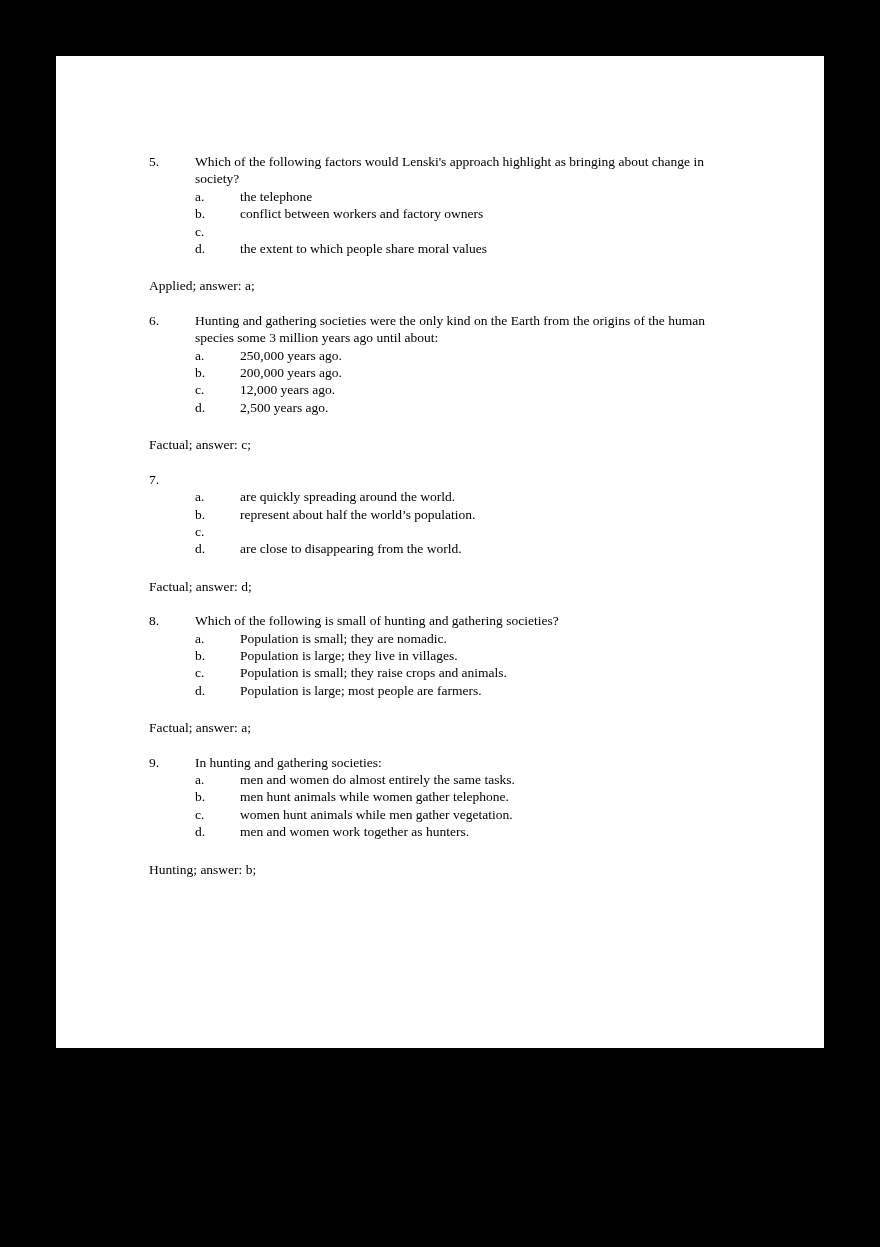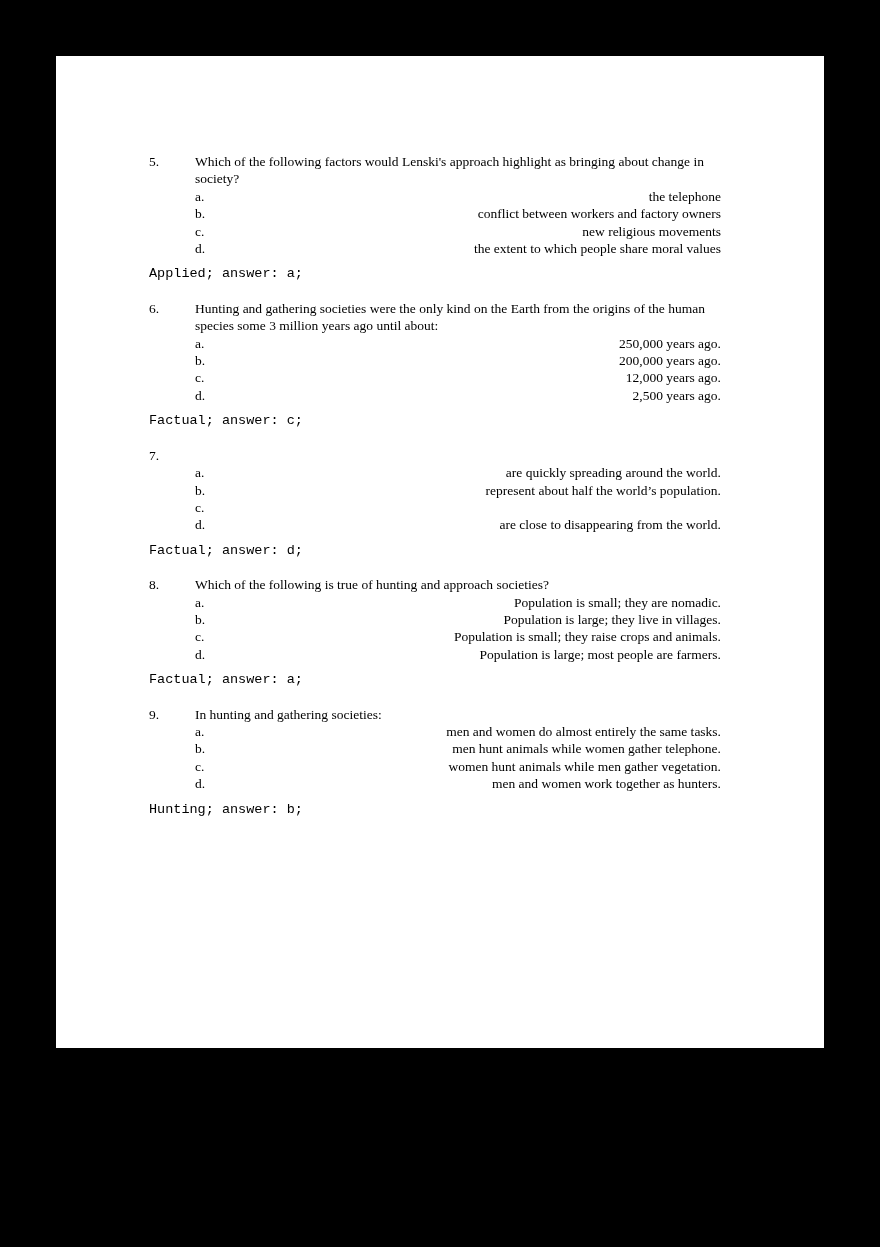--- a/index.html
+++ b/index.html
@@ -24,22 +24,22 @@
     padding: 97px 0 0 93px;
     font-size: 13.5px;
     line-height: 17.4px;
   }
   .question-block { margin-bottom: 17px; }
   .q-row { display: flex; }
   .q-num { width: 46px; flex: 0 0 46px; }
   .q-text { width: 527px; }
   .opt-row { display: flex; margin-left: 46px; }
   .opt-letter { width: 45px; flex: 0 0 45px; }
-  .opt-text { width: 481px; text-align: right; }
-  .answer-line { margin-top: 8px; font-family: Liberation Mono, monospace; }
+  .opt-text { width: 481px; }
+  .answer-line { margin-top: 20px; }
 </style>
 </head>
 <body>
 
 <div class="sheet">
   <div class="content">
     <div id="questions">
   <div class="question-block">
     <div class="q-row">
       <span class="q-num">5.</span>
@@ -51,21 +51,20 @@
     <span class="opt-text">the telephone</span>
   </div>
 
   <div class="opt-row">
     <span class="opt-letter">b.</span>
     <span class="opt-text">conflict between workers and factory owners</span>
   </div>
 
   <div class="opt-row">
     <span class="opt-letter">c.</span>
-    <span class="opt-text">new religious movements</span>
   </div>
 
   <div class="opt-row">
     <span class="opt-letter">d.</span>
     <span class="opt-text">the extent to which people share moral values</span>
   </div>
 </div>
     <div class="answer-line">Applied; answer: a;</div>
   </div>
 
@@ -121,21 +120,21 @@
     <span class="opt-letter">d.</span>
     <span class="opt-text">are close to disappearing from the world.</span>
   </div>
 </div>
     <div class="answer-line">Factual; answer: d;</div>
   </div>
 
   <div class="question-block">
     <div class="q-row">
       <span class="q-num">8.</span>
-      <span class="q-text">Which of the following is true of hunting and approach societies?</span>
+      <span class="q-text">Which of the following is small of hunting and gathering societies?</span>
     </div>
     <div class="options">
   <div class="opt-row">
     <span class="opt-letter">a.</span>
     <span class="opt-text">Population is small; they are nomadic.</span>
   </div>
 
   <div class="opt-row">
     <span class="opt-letter">b.</span>
     <span class="opt-text">Population is large; they live in villages.</span>

